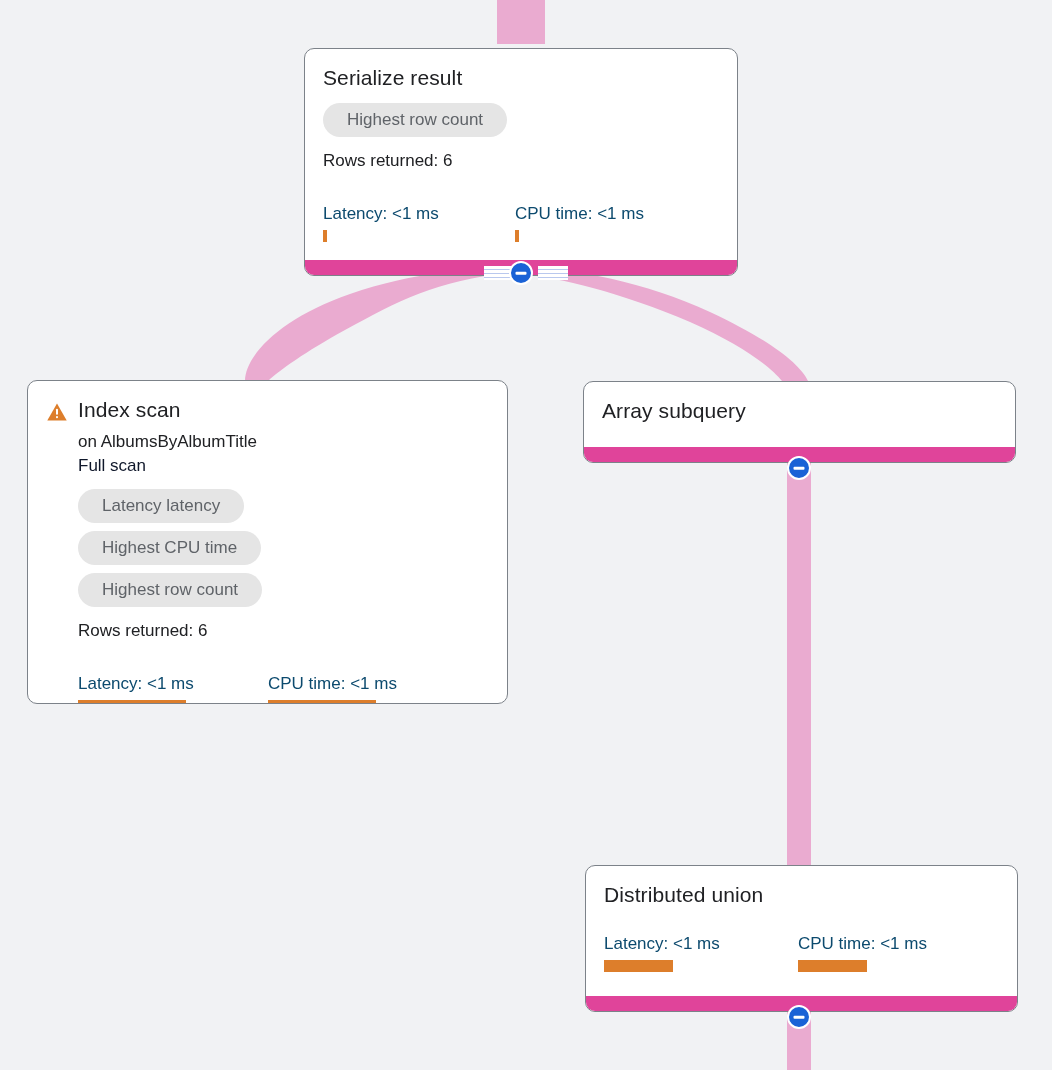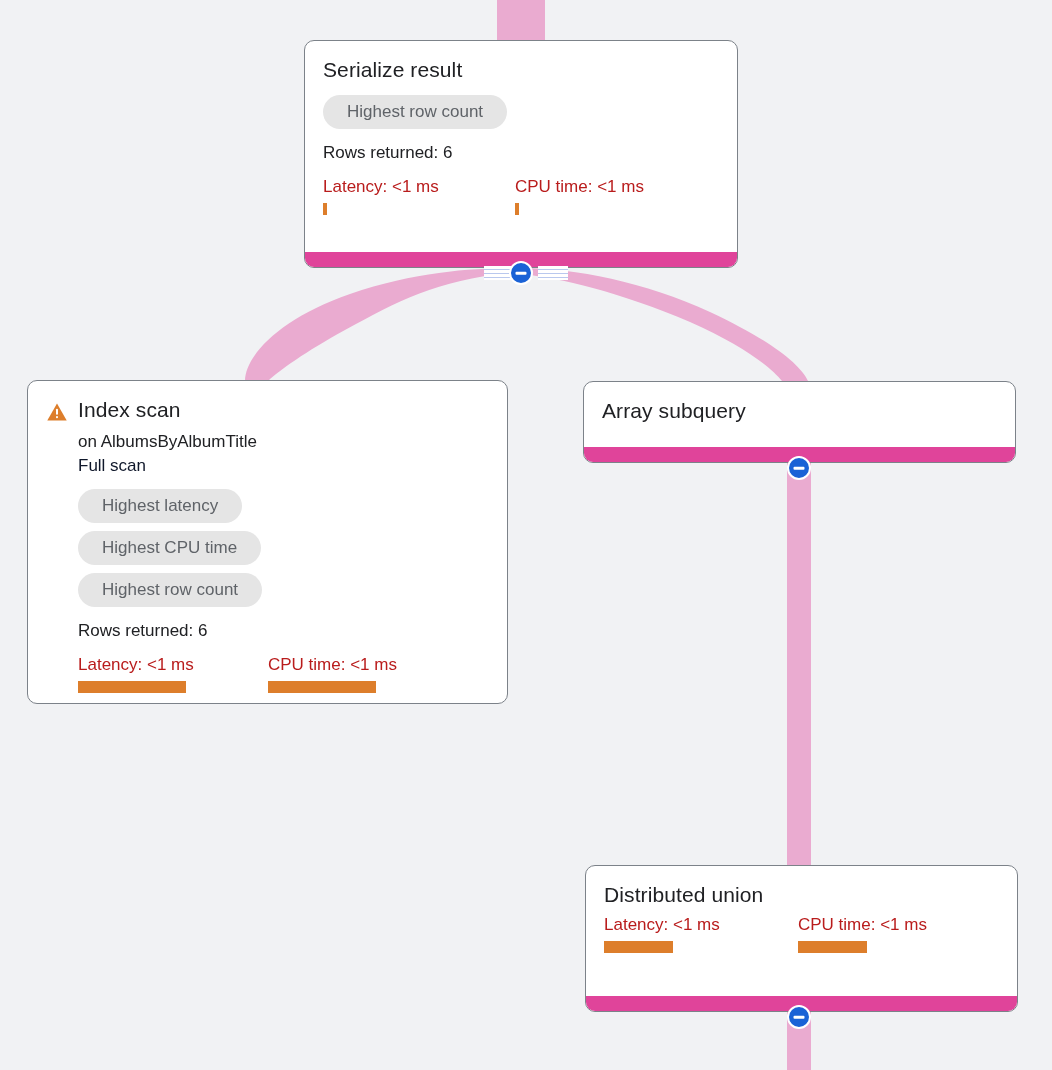--- a/index.html
+++ b/index.html
@@ -112,22 +112,23 @@
   .metrics {
     display: flex;
     margin-top: 11px;
   }
   .metric {
     flex: 0 0 auto;
   }
   .metric-label {
     font-size: 17px;
     line-height: 21px;
-    color: #b91c1c;
+    color: #0c4a6e;
     white-space: nowrap;
+    margin-top: 19px;
   }
   .metric-bar {
     height: 12px;
     background: #dd7e2b;
     margin-top: 6px;
   }
 
   
   .toggle {
     position: absolute;
@@ -190,21 +191,21 @@
              C 770,340 800,364 808,381
              L 782,381
              C 770,366 740,344 690,322
              C 620,292 560,278 521,274 Z" fill="#eaabd0"></path>
 
     <rect x="787" y="463" width="24" height="410" fill="#eaabd0"></rect>
 
     <rect x="787" y="1012" width="24" height="62" fill="#eaabd0"></rect>
   </svg>
 
-  <div class="node-card" id="card-serialize-result" style="left:304px; top:40px; width:434px; height:228px;">
+  <div class="node-card" id="card-serialize-result" style="left:304px; top:48px; width:434px; height:228px;">
     <div class="card-body">
       <div class="title-row">
         <div class="node-title">Serialize result</div>
       </div>
       <div class="chip-list">
         <div class="chip-row">
           <span class="chip">Highest row count</span>
         </div>
       </div>
       <div class="rows-returned">Rows returned: 6</div>
@@ -234,21 +235,21 @@
           <rect x="10.9" y="8.4" width="2.2" height="6.6" rx="1" fill="#ffffff"></rect>
           <rect x="10.9" y="16.4" width="2.2" height="2.4" rx="1" fill="#ffffff"></rect>
         </svg>
         <div class="node-title">Index scan</div>
       </div>
       <div style="padding-left:32px;">
         <div class="node-subtitle">on AlbumsByAlbumTitle</div>
         <div class="node-subtitle-muted">Full scan</div>
         <div class="chip-list">
           <div class="chip-row">
-            <span class="chip">Highest latency</span>
+            <span class="chip">Latency latency</span>
           </div>
           <div class="chip-row">
             <span class="chip">Highest CPU time</span>
           </div>
           <div class="chip-row">
             <span class="chip">Highest row count</span>
           </div>
         </div>
         <div class="rows-returned">Rows returned: 6</div>
         <div class="metrics">

